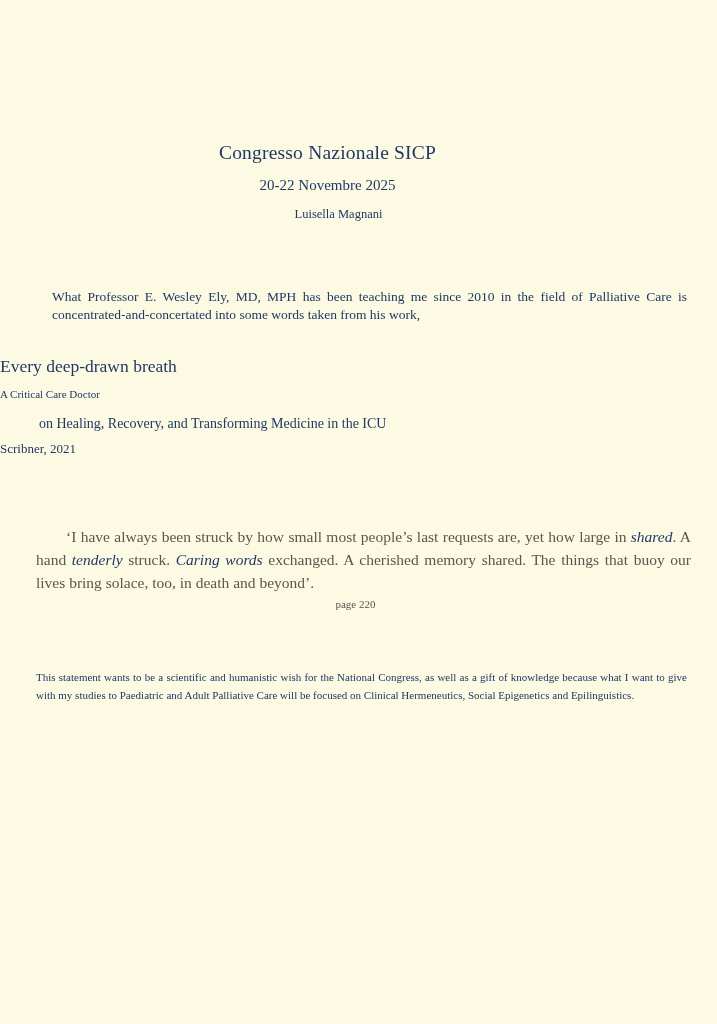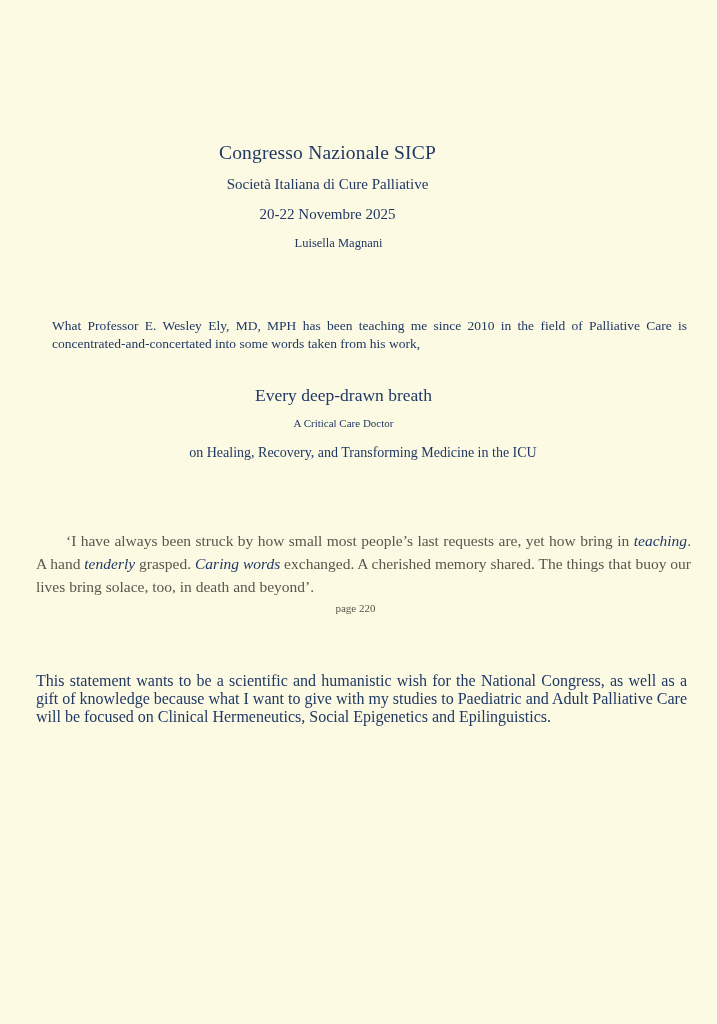--- a/index.html
+++ b/index.html
@@ -50,21 +50,21 @@
   .intro {
     margin: 67px 30px 0 52px;
     font-size: 13.5px;
     line-height: 18px;
     text-align: justify;
   }
   
   .book {
     margin-top: 32px;
     padding-right: 30px;
-    text-align: center;
+    text-align: left;
   }
   .book-title {
     font-size: 17.5px;
     line-height: 21px;
   }
   .book-subtitle {
     font-size: 11px;
     line-height: 17px;
     margin-top: 9px;
   }
@@ -96,45 +96,45 @@
     margin-top: 4px;
     padding-right: 6px;
     text-align: center;
     font-size: 11px;
     line-height: 13px;
     color: #5a564e;
   }
   
   .statement {
     margin: 57px 30px 0 36px;
-    font-size: 16px;
+    font-size: 11px;
     line-height: 18px;
     text-align: justify;
   }
   p { margin-bottom: 0; }
 </style>
 </head>
 <body>
 
 <div class="page">
 
   <div class="header">
     <div class="title">Congresso Nazionale SICP</div>
-    <div class="subtitle">Società Italiana di Cure Palliative</div>
     <div class="congress-date">20-22 Novembre 2025</div>
     <div class="author">Luisella Magnani</div>
   </div>
 
   <p class="intro">What Professor E. Wesley Ely, MD, MPH has been teaching me since 2010 in the field of Palliative Care is concentrated-and-concertated into some words taken from his work,</p>
 
   <div class="book">
     <div class="book-title">Every deep-drawn breath</div>
     <div class="book-subtitle">A Critical Care Doctor</div>
     <div class="book-tagline">on Healing, Recovery, and Transforming Medicine in the ICU</div>
+    <div class="book-publisher">Scribner, 2021</div>
   </div>
 
-  <p class="quote"><span>‘I have always been struck by how small most people’s last requests are, yet how bring in </span><span class="em">teaching</span><span>. A hand </span><span class="em">tenderly</span><span> grasped. </span><span class="em">Caring words</span><span> exchanged. A cherished memory shared. The things that buoy our lives bring solace, too, in death and beyond’.</span></p>
+  <p class="quote"><span>‘I have always been struck by how small most people’s last requests are, yet how large in </span><span class="em">shared</span><span>. A hand </span><span class="em">tenderly</span><span> struck. </span><span class="em">Caring words</span><span> exchanged. A cherished memory shared. The things that buoy our lives bring solace, too, in death and beyond’.</span></p>
 
   <div class="page-ref">page 220</div>
 
   <p class="statement">This statement wants to be a scientific and humanistic wish for the National Congress, as well as a gift of knowledge because what I want to give with my studies to Paediatric and Adult Palliative Care will be focused on Clinical Hermeneutics, Social Epigenetics and Epilinguistics.</p>
 
 </div>
 
 </body></html>

